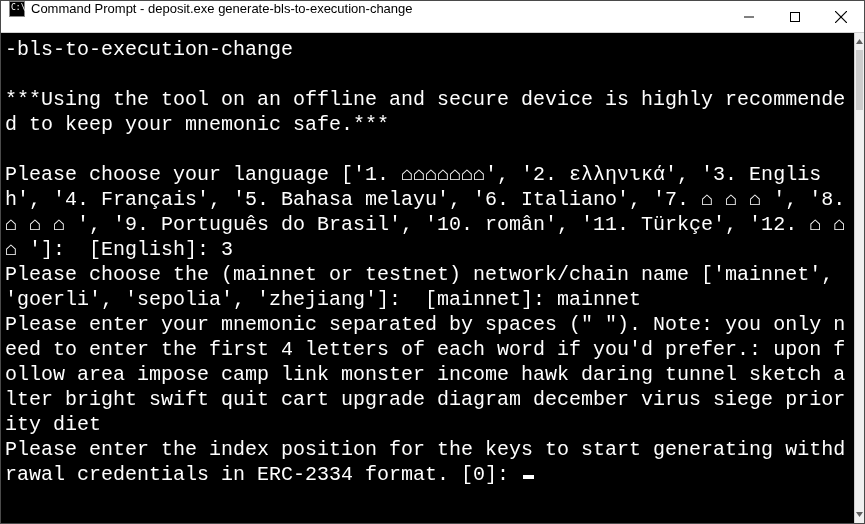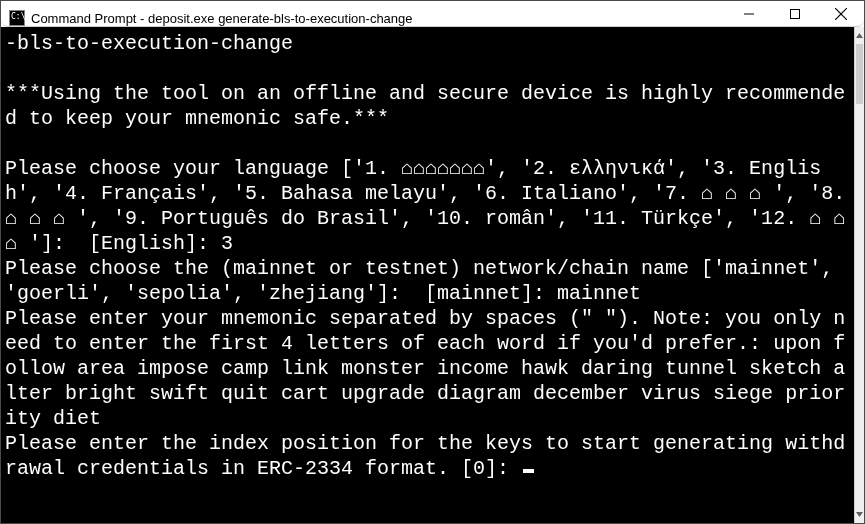--- a/index.html
+++ b/index.html
@@ -4,25 +4,24 @@
 <style>
   * { margin: 0; padding: 0; box-sizing: border-box; }
   html, body { width: 865px; height: 524px; overflow: hidden; font-family: "Segoe UI", Tahoma, sans-serif; background: #fff; }
   .window {
     width: 865px; height: 524px;
     border: 1px solid #4a4a4a;
     display: flex; flex-direction: column;
     background: #fff;
   }
   .titlebar {
-    height: 26px; background: #ffffff;
-    display: flex; align-items: flex-end;
+    height: 32px; background: #ffffff;
+    display: flex; align-items: flex-start;
     border-bottom: 1px solid #d0d0d0;
     user-select: none;
-    border-radius: 7px;
   }
   .titlebar .app-icon {
     width: 16px; height: 16px; margin: 0 6px 0 8px;
     background: #000; position: relative; flex: 0 0 auto;
     border: 1px solid #888;
   }
   .titlebar .app-icon::after {
     content: "C:\\"; color: #fff; font-size: 8px; font-family: Consolas, monospace;
     position: absolute; top: 2px; left: 1px; line-height: 1;
   }

